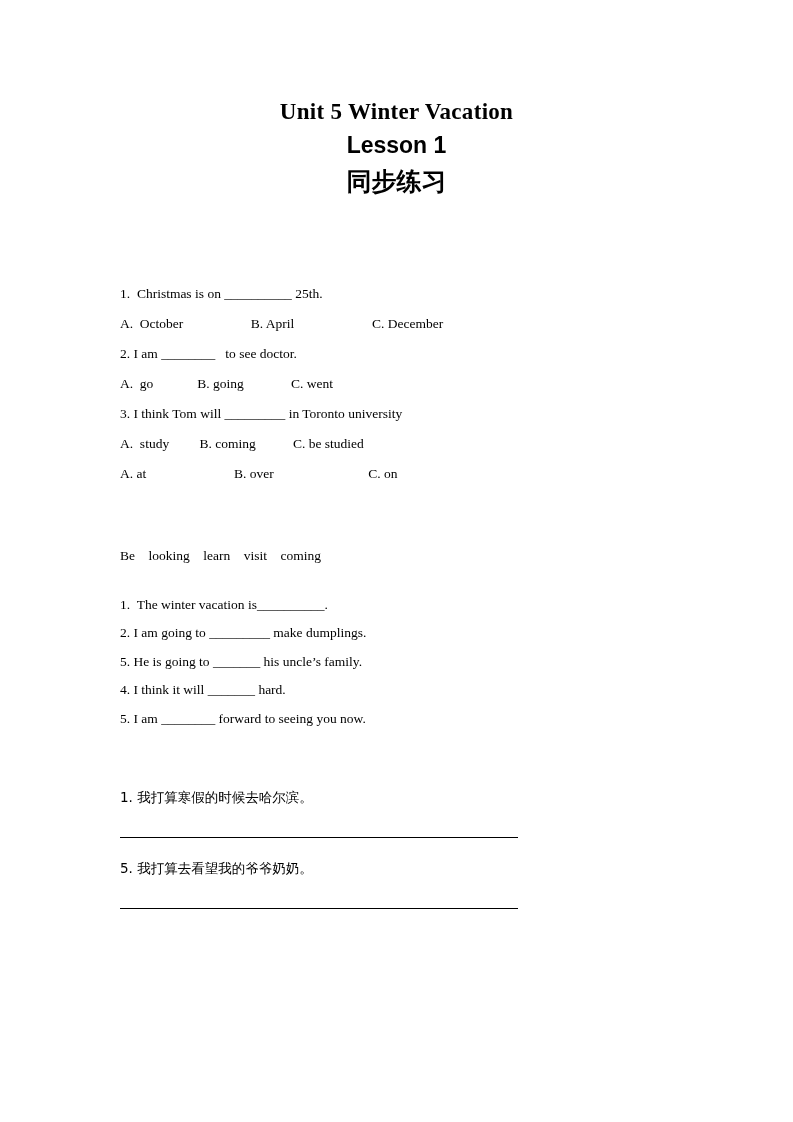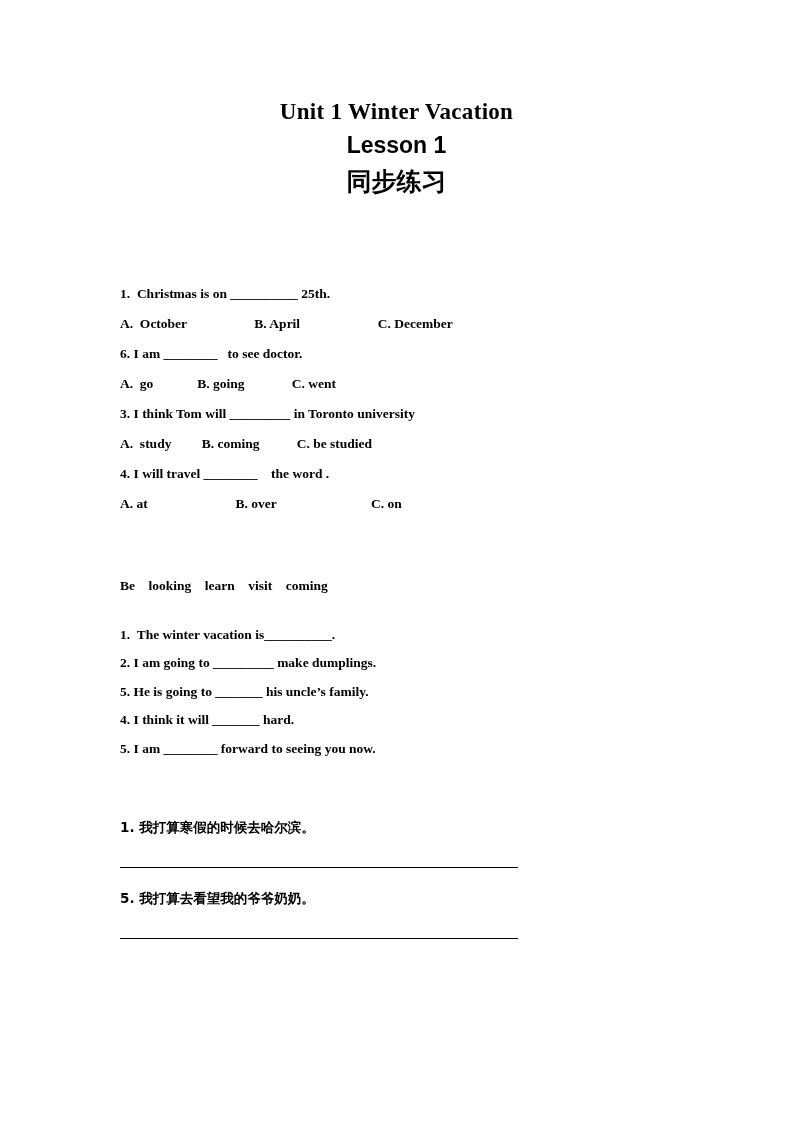--- a/index.html
+++ b/index.html
@@ -43,21 +43,20 @@
   .title-line3 {
     font-size: 25px;
     font-weight: bold;
     font-family: Liberation Serif, serif;
     line-height: 1.4;
     margin-top: 3px;
   }
   .body-block {
     margin-left: 120px;
     margin-right: 120px;
-    font-weight: bold;
   }
   .section-one {
     margin-top: 88px;
   }
   .q-line {
     font-size: 13.5px;
     line-height: 1.0;
     margin-bottom: 16.5px;
     white-space: pre;
     font-family: "Liberation Serif", serif;
@@ -97,33 +96,32 @@
   .cn-line.second {
     margin-top: 0;
   }
 </style>
 </head>
 <body>
 
 <div class="page">
 
   <div class="title-block">
-    <div class="title-line1">Unit 1 Winter Vacation</div>
+    <div class="title-line1">Unit 5 Winter Vacation</div>
     <div class="title-line2">Lesson 1</div>
     <div class="title-line3">同步练习</div>
   </div>
 
   <div class="body-block section-one">
     <div class="q-line">1.  Christmas is on __________ 25th.</div>
     <div class="q-line">A.  October                    B. April                       C. December</div>
-    <div class="q-line">6. I am ________   to see doctor.</div>
+    <div class="q-line">2. I am ________   to see doctor.</div>
     <div class="q-line">A.  go             B. going              C. went</div>
     <div class="q-line">3. I think Tom will _________ in Toronto university</div>
     <div class="q-line">A.  study         B. coming           C. be studied</div>
-    <div class="q-line">4. I will travel ________    the word .</div>
     <div class="q-line">A. at                          B. over                            C. on</div>
   </div>
 
   <div class="body-block section-two">
     <div class="wordbank">Be    looking    learn    visit    coming</div>
     <div class="fill-line">1.  The winter vacation is__________.</div>
     <div class="fill-line">2. I am going to _________ make dumplings.</div>
     <div class="fill-line">5. He is going to _______ his uncle’s family.</div>
     <div class="fill-line">4. I think it will _______ hard.</div>
     <div class="fill-line">5. I am ________ forward to seeing you now.</div>

